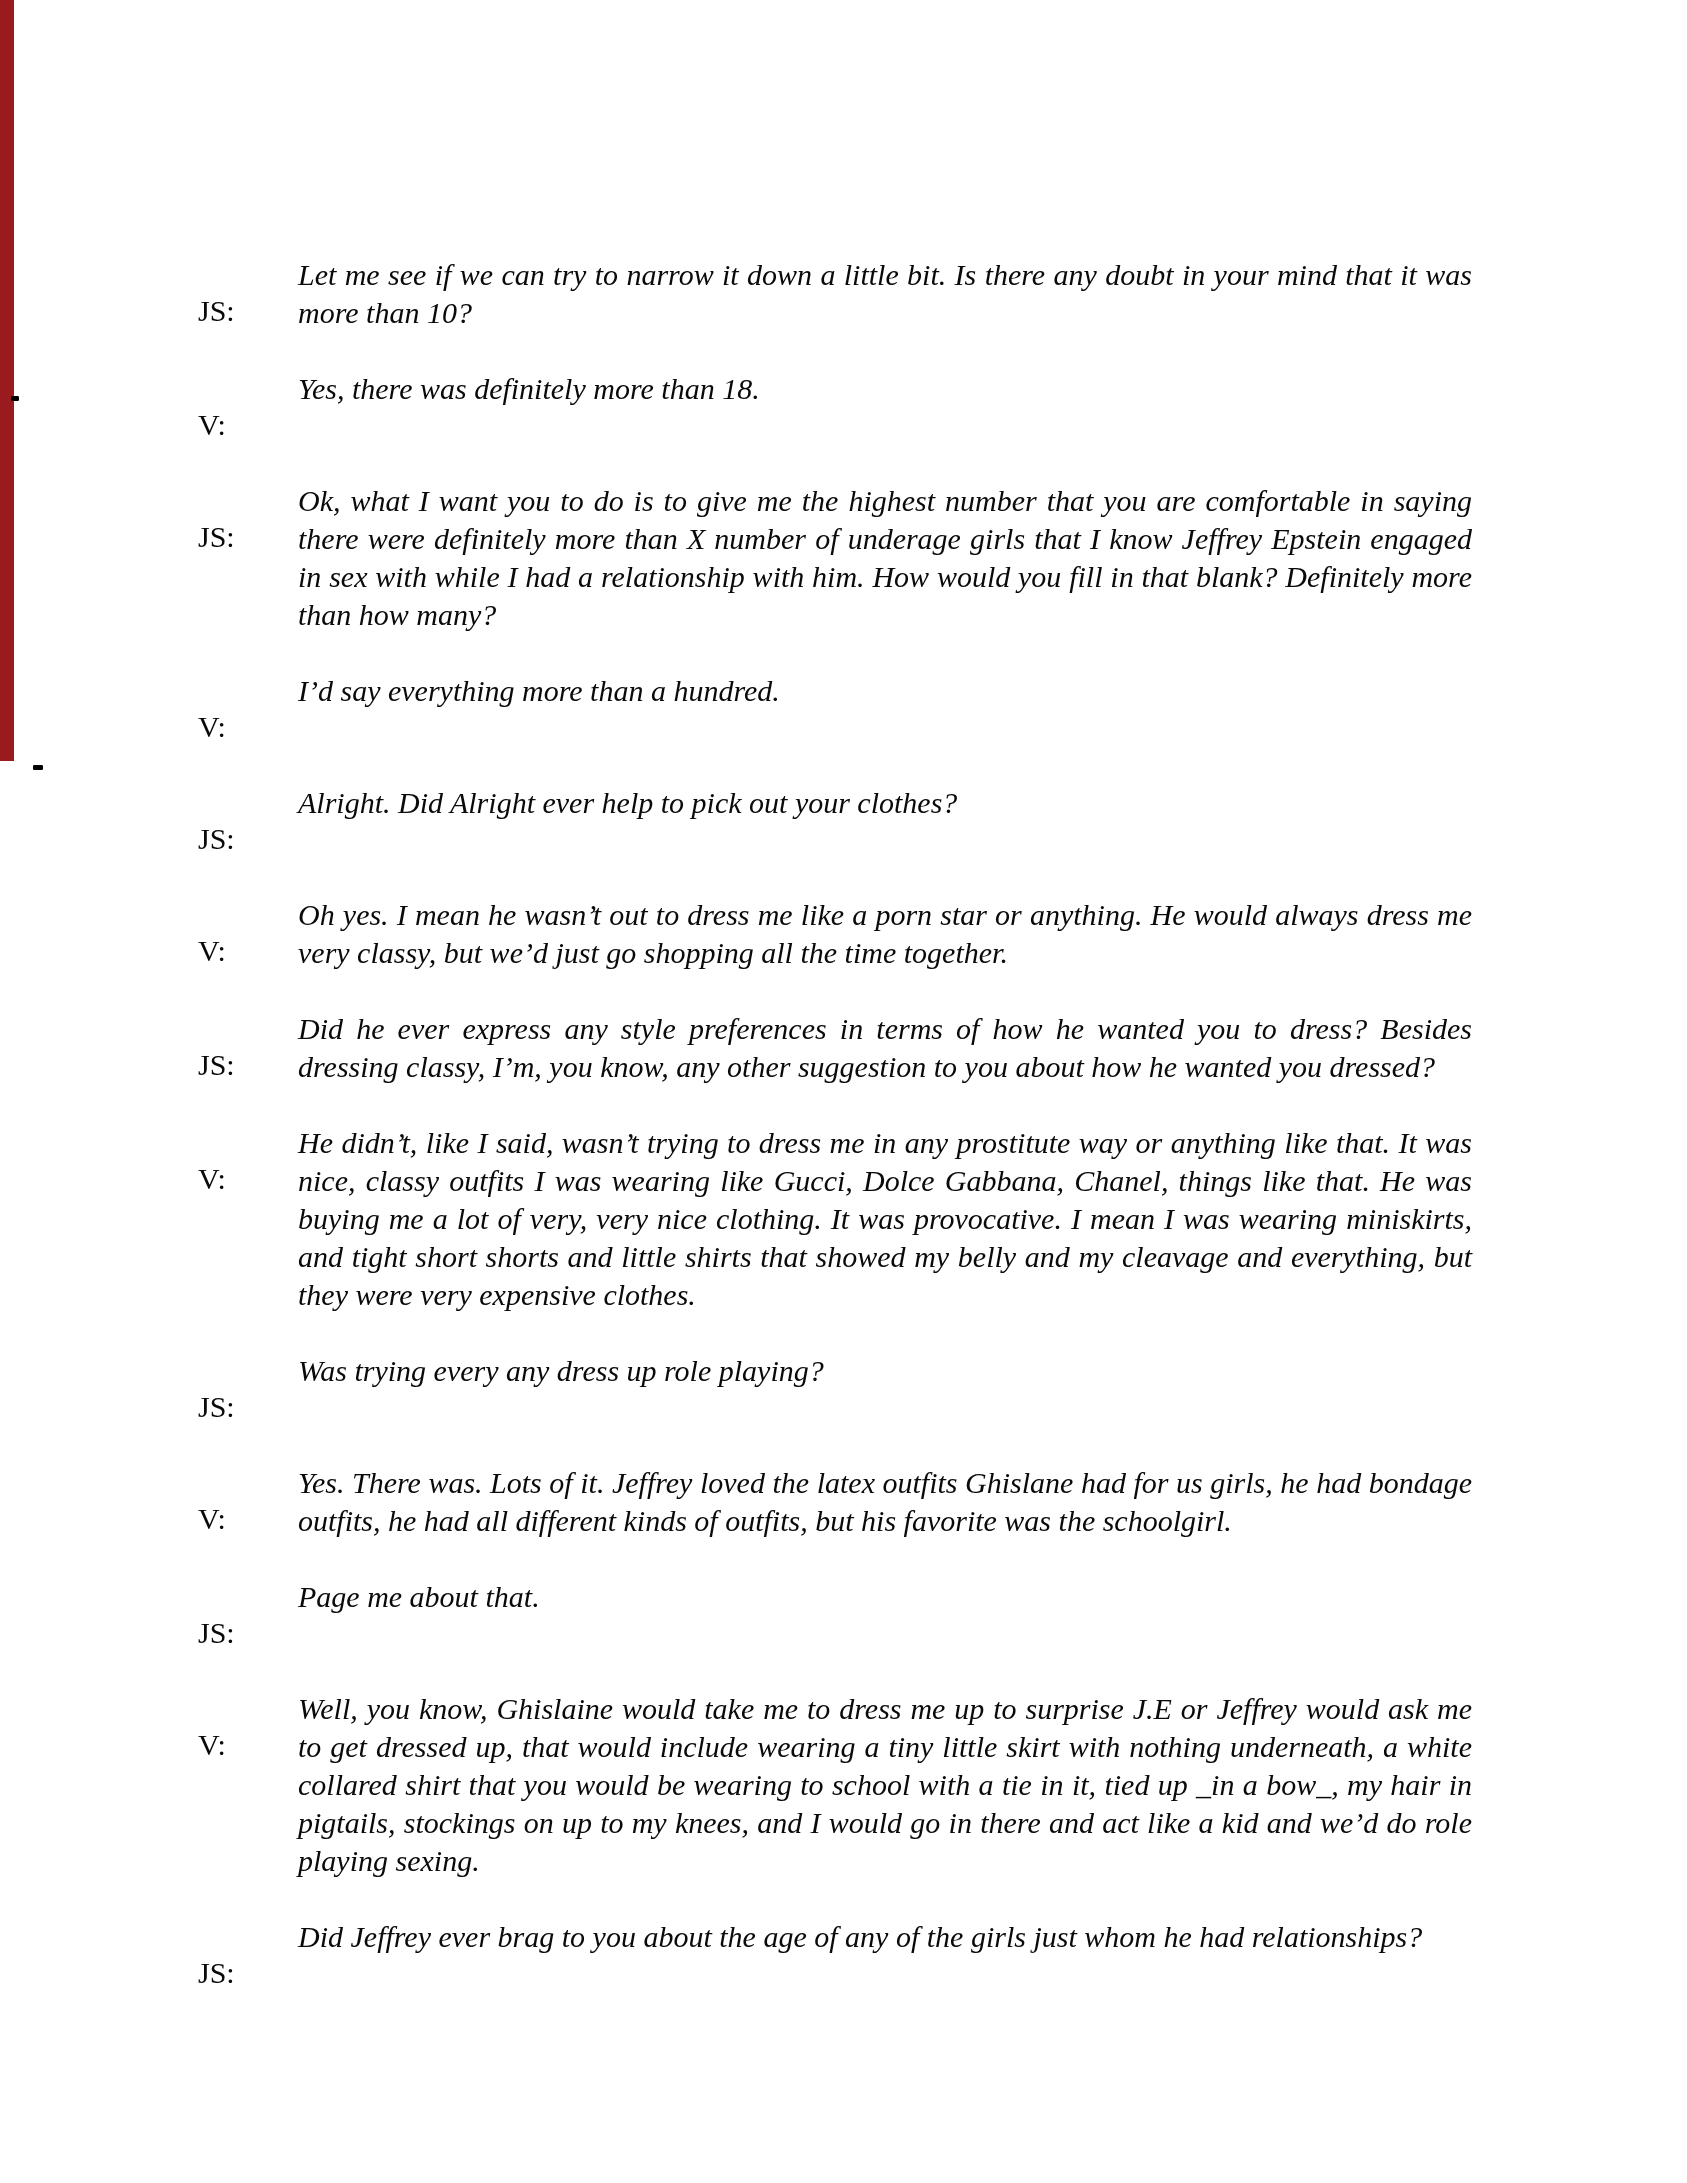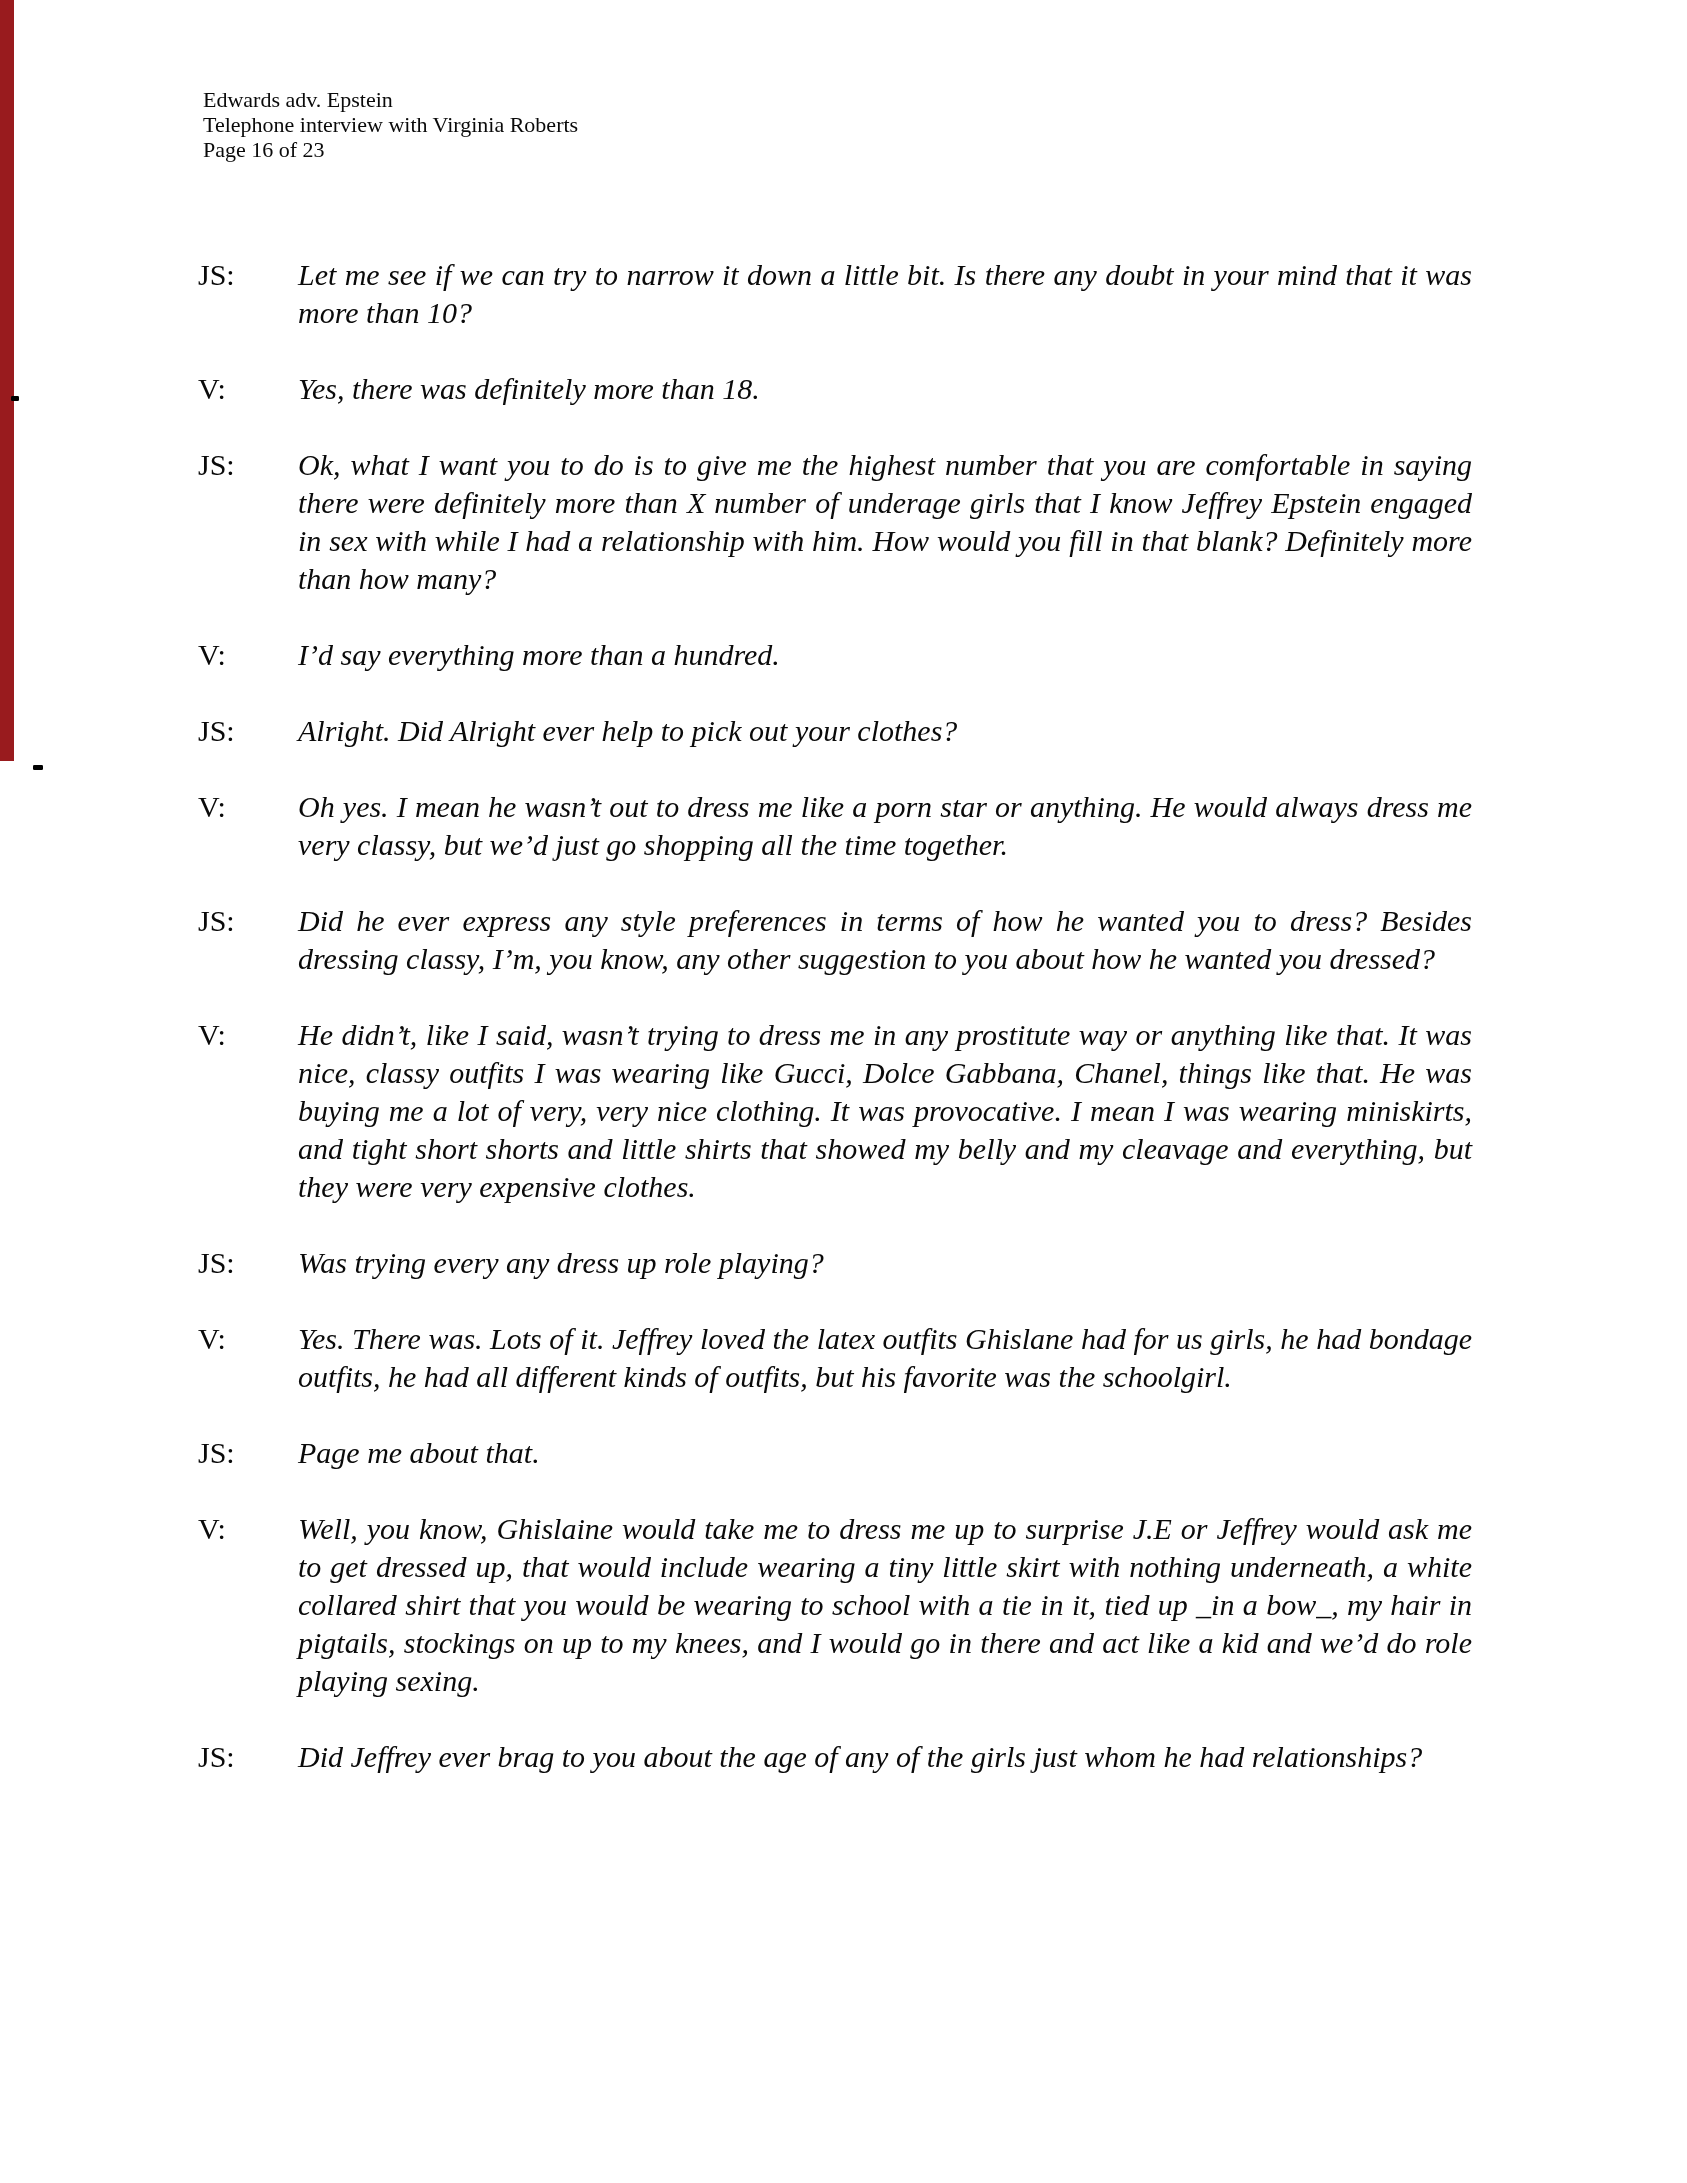--- a/index.html
+++ b/index.html
@@ -51,40 +51,36 @@
   }
   .qa {
     display: grid;
     grid-template-columns: 100px 1fr;
     margin-bottom: 38px;
     font-size: 30px;
     line-height: 38px;
   }
   .speaker {
     font-weight: normal;
+    margin-top: 36px;
   }
   .utterance {
     text-align: justify;
     font-style: italic;
   }
 </style>
 </head>
 <body>
 
 <div class="page">
 
   <div class="red-bar"></div>
   <div class="artifact-dot dot1"></div>
   <div class="artifact-dot dot2"></div>
 
-  <div class="header">
-    <div>Edwards adv. Epstein</div>
-    <div>Telephone interview with Virginia Roberts</div>
-    <div>Page 16 of 23</div>
-  </div>
 
   <div class="transcript">
     <div class="qa">
       <div class="speaker">JS:</div>
       <div class="utterance">Let me see if we can try to narrow it down a little bit.  Is there any doubt in your mind that it was more than 10?</div>
     </div>
     <div class="qa">
       <div class="speaker">V:</div>
       <div class="utterance">Yes, there was definitely more than 18.</div>
     </div>

